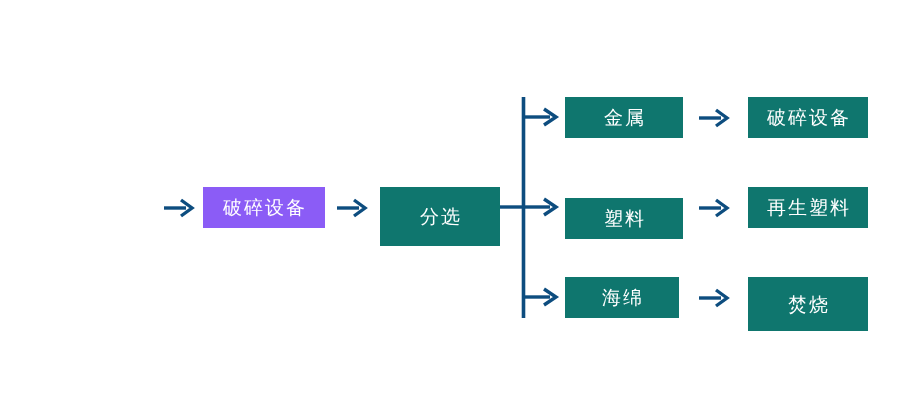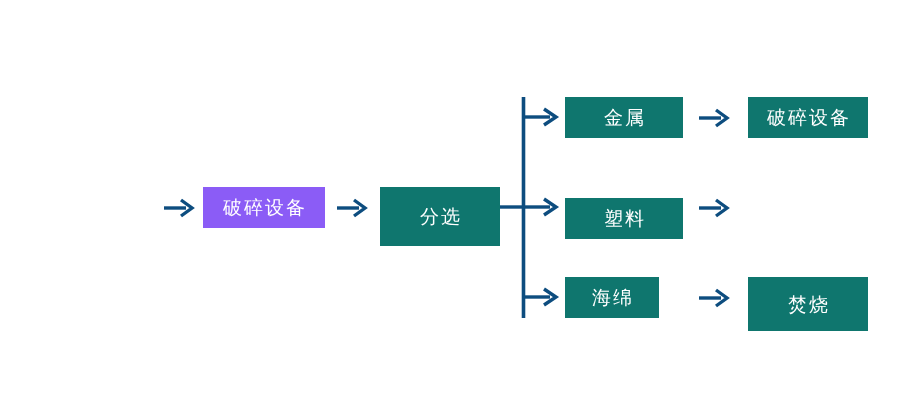--- a/index.html
+++ b/index.html
@@ -40,21 +40,21 @@
   .node.red   { background: #8b5cf6; }
 
   
   .n-shell    { left: 34px;  top: 187px; width: 118px; height: 41px; }
   .n-crusher  { left: 203px; top: 187px; width: 122px; height: 41px; }
   .n-sort     { left: 380px; top: 187px; width: 120px; height: 59px; }
 
   
   .n-metal    { left: 565px; top: 97px;  width: 118px; height: 41px; }
   .n-plastic  { left: 565px; top: 198px; width: 118px; height: 41px; }
-  .n-sponge   { left: 565px; top: 277px; width: 94px; height: 41px; }
+  .n-sponge   { left: 565px; top: 277px; width: 114px; height: 41px; }
 
   
   .n-recycle  { left: 748px; top: 97px;  width: 120px; height: 41px; }
   .n-repla    { left: 748px; top: 187px; width: 120px; height: 41px; }
   .n-burn     { left: 748px; top: 277px; width: 120px; height: 54px; }
 
   .arrow {
     position: absolute;
     width: 34px;
     height: 26px;
@@ -133,20 +133,21 @@
 
   <div class="node blue n-plastic">塑料</div>
 
   <div class="arrow a-plastic-repla">
     <svg viewBox="0 0 34 26" xmlns="http://www.w3.org/2000/svg">
       <path d="M2 13 H24" stroke="#0d4d7f" stroke-width="3.4" fill="none"></path>
       <path d="M19 5 L30 13 L19 21" stroke="#0d4d7f" stroke-width="3.4" fill="none" stroke-linejoin="miter" stroke-linecap="butt"></path>
     </svg>
   </div>
 
+  <div class="node blue n-repla">再生塑料</div>
 
   <div class="node blue n-sponge">海绵</div>
 
   <div class="arrow a-sponge-burn">
     <svg viewBox="0 0 34 26" xmlns="http://www.w3.org/2000/svg">
       <path d="M2 13 H24" stroke="#0d4d7f" stroke-width="3.4" fill="none"></path>
       <path d="M19 5 L30 13 L19 21" stroke="#0d4d7f" stroke-width="3.4" fill="none" stroke-linejoin="miter" stroke-linecap="butt"></path>
     </svg>
   </div>
 

